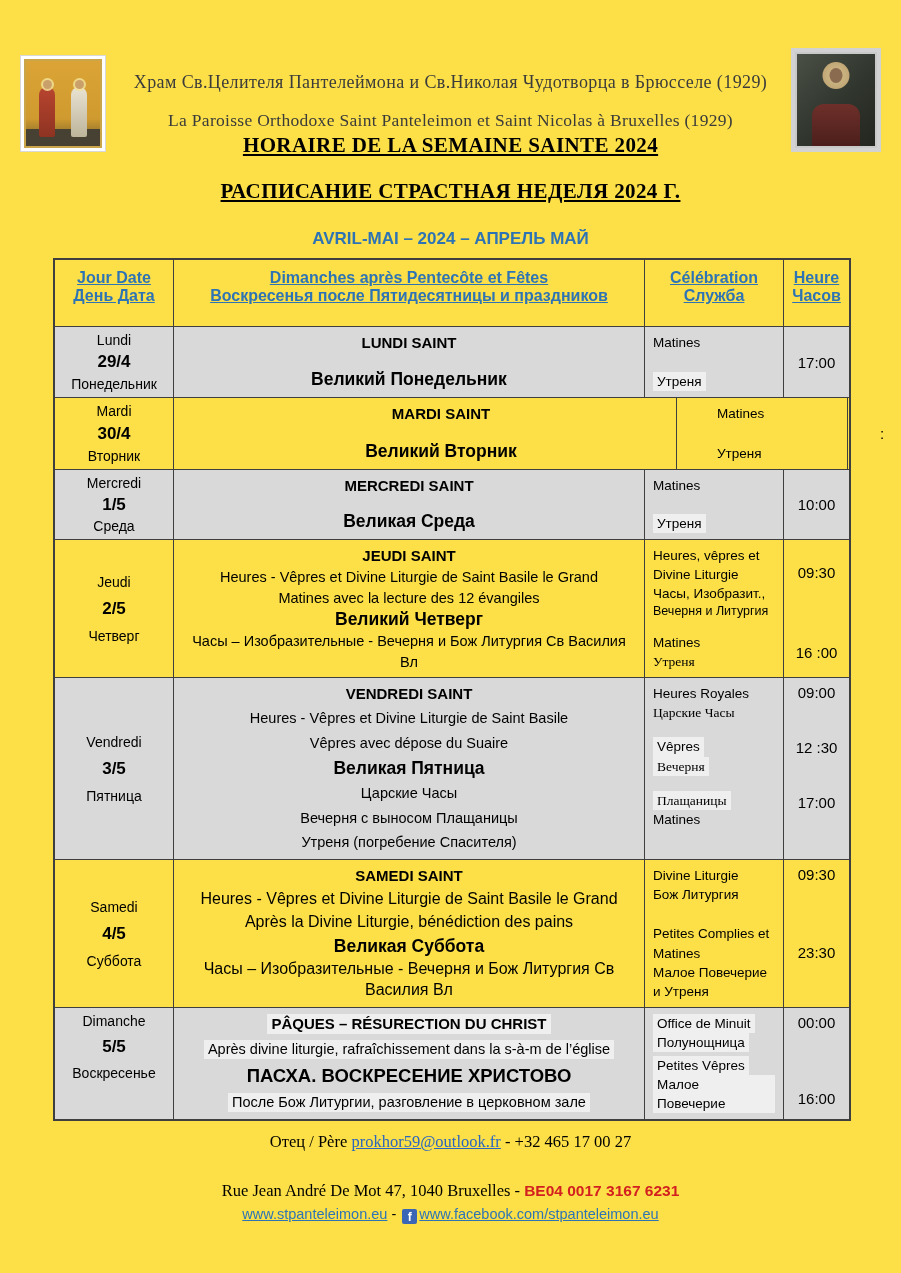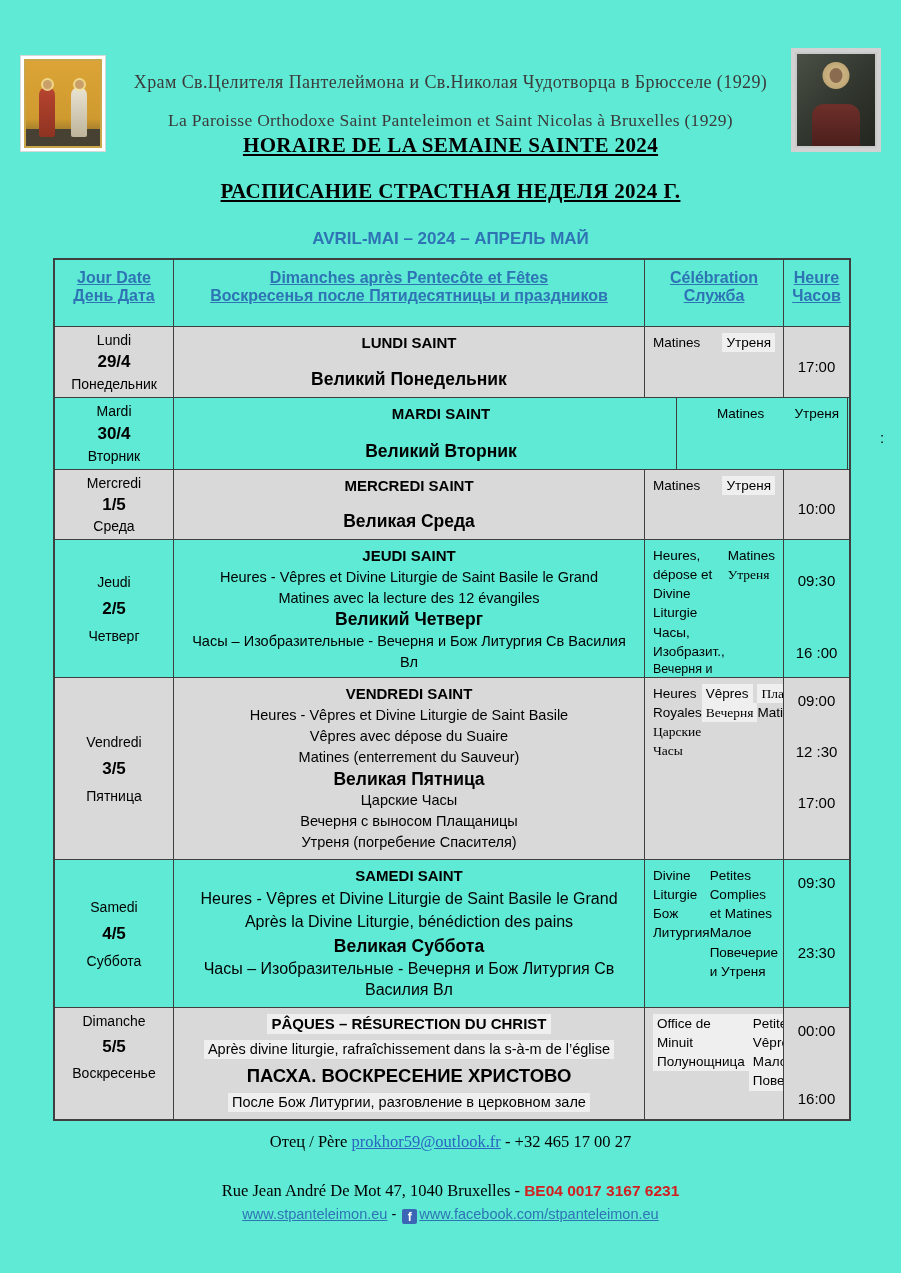--- a/index.html
+++ b/index.html
@@ -6,21 +6,21 @@
     --blue:#2E74B5;
     --link:#2A66C0;
     --gray:#D9D9D9;
     --red:#D21F1F;
     --fb:#3B66B5;
     --border:#3f3f3f;
   }
   *{margin:0;padding:0;box-sizing:border-box;}
   body{background:#fff;}
   .page{
-    position:relative;width:901px;height:1273px;background:#5eead4;
+    position:relative;width:901px;height:1273px;background:#fde047;
     font-family:"Liberation Sans",sans-serif;color:#000;overflow:hidden;
   }
   
   .icon-frame{position:absolute;background:#fff;border:1px solid #d8d8d8;padding:3px;}
   .icon-frame.left{top:55px;left:20px;width:86px;height:97px;}
   .icon-frame.right{top:48px;right:20px;width:90px;height:104px;border:4px solid #d2d2d2;background:#c9c9c9;padding:2px;}
   .icon-gold{width:100%;height:100%;position:relative;background:linear-gradient(180deg,#dca436,#cf9a2f 68%,#6b5a2a);border:2px solid #caa54a;}
   .icon-gold .ground{position:absolute;bottom:0;left:0;right:0;height:20%;background:#474133;}
   .fig{position:absolute;bottom:11%;width:16px;height:50px;border-radius:8px 8px 2px 2px;}
   .fig-red{left:13px;background:linear-gradient(#b8452f,#8e3322);}
@@ -67,26 +67,26 @@
   .day .date{font-size:17px;font-weight:bold;}
   
   .event{display:flex;flex-direction:column;justify-content:space-between;text-align:center;padding:6px 8px;line-height:1.3;}
   .l-frtitle{font-weight:bold;font-size:15px;}
   .l-plain{font-size:14.5px;}
   .l-plainlg{font-size:16px;}
   .l-rutitle{font-weight:bold;font-size:17.5px;}
   .l-rubig{font-weight:bold;font-size:18.5px;}
   .hl{background:#efefef;padding:0 4px;display:inline-block;}
   
-  .celeb{display:flex;flex-direction:row;justify-content:space-between;padding:6px 8px;font-size:13.5px;line-height:1.42;text-align:left;}
+  .celeb{display:flex;flex-direction:column;justify-content:space-between;padding:6px 8px;font-size:13.5px;line-height:1.42;text-align:left;}
   .cline.serif{font-family:"Liberation Serif",serif;}
   .cline.small{font-size:12.5px;}
   #tbody .tr:nth-child(5) .celeb{padding-bottom:30px;}
   
-  .heure{display:flex;flex-direction:column;align-items:center;font-size:15px;padding:6px 2px;white-space:nowrap;margin-top:8px;}
+  .heure{display:flex;flex-direction:column;align-items:center;font-size:15px;padding:6px 2px;white-space:nowrap;}
   .heure.center{justify-content:center;}
   .heure.spread{justify-content:space-between;}
   #tbody .tr:nth-child(4) .heure{padding:24px 2px 16px;}
   #tbody .tr:nth-child(5) .heure{padding:6px 2px 48px;}
   #tbody .tr:nth-child(6) .heure{padding:6px 2px 46px;}
   #tbody .tr:nth-child(7) .heure{padding:6px 2px 12px;}
   
   .fline{position:absolute;left:0;right:0;text-align:center;}
   .f1{top:1132px;font-family:"Liberation Serif",serif;font-size:16.5px;}
   .f2{top:1181px;font-family:"Liberation Serif",serif;font-size:16.5px;}
@@ -223,21 +223,21 @@
           <div class="td event">
             <div class="eline"><span class="l-frtitle">JEUDI SAINT</span></div>
             <div class="eline"><span class="l-plain">Heures - Vêpres et Divine Liturgie de Saint Basile le Grand</span></div>
             <div class="eline"><span class="l-plain">Matines avec la lecture des 12 évangiles</span></div>
             <div class="eline"><span class="l-rutitle">Великий Четверг</span></div>
             <div class="eline"><span class="l-plain">Часы – Изобразительные - Вечерня и Бож Литургия Св Василия Вл</span></div>
             <div class="eline"><span class="l-plain">Утреня с чтением 12-ти Евангелии</span></div>
           </div>
           <div class="td celeb">
             <div class="block">
-              <div class="cline"><span>Heures, dépose et Divine Liturgie</span></div>
+              <div class="cline"><span>Heures, vêpres et Divine Liturgie</span></div>
               <div class="cline"><span>Часы, Изобразит.,</span></div>
               <div class="cline small"><span>Вечерня и Литургия</span></div>
             </div>
             <div class="block">
               <div class="cline"><span>Matines</span></div>
               <div class="cline serif"><span>Утреня</span></div>
             </div>
           </div>
           <div class="td heure spread">
             <div class="time">09:30</div>
@@ -247,21 +247,20 @@
         <div class="tr gray">
           <div class="td day center">
             <div class="fr">Vendredi</div>
             <div class="date">3/5</div>
             <div class="ru">Пятница</div>
           </div>
           <div class="td event">
             <div class="eline"><span class="l-frtitle">VENDREDI SAINT</span></div>
             <div class="eline"><span class="l-plain">Heures - Vêpres et Divine Liturgie de Saint Basile</span></div>
             <div class="eline"><span class="l-plain">Vêpres avec dépose du Suaire</span></div>
-            <div class="eline"><span class="l-plain">Matines (enterrement du Sauveur)</span></div>
             <div class="eline"><span class="l-rutitle">Великая Пятница</span></div>
             <div class="eline"><span class="l-plain">Царские Часы</span></div>
             <div class="eline"><span class="l-plain">Вечерня с выносом Плащаницы</span></div>
             <div class="eline"><span class="l-plain">Утреня (погребение Спасителя)</span></div>
           </div>
           <div class="td celeb">
             <div class="block">
               <div class="cline"><span>Heures Royales</span></div>
               <div class="cline serif"><span>Царские Часы</span></div>
             </div>

